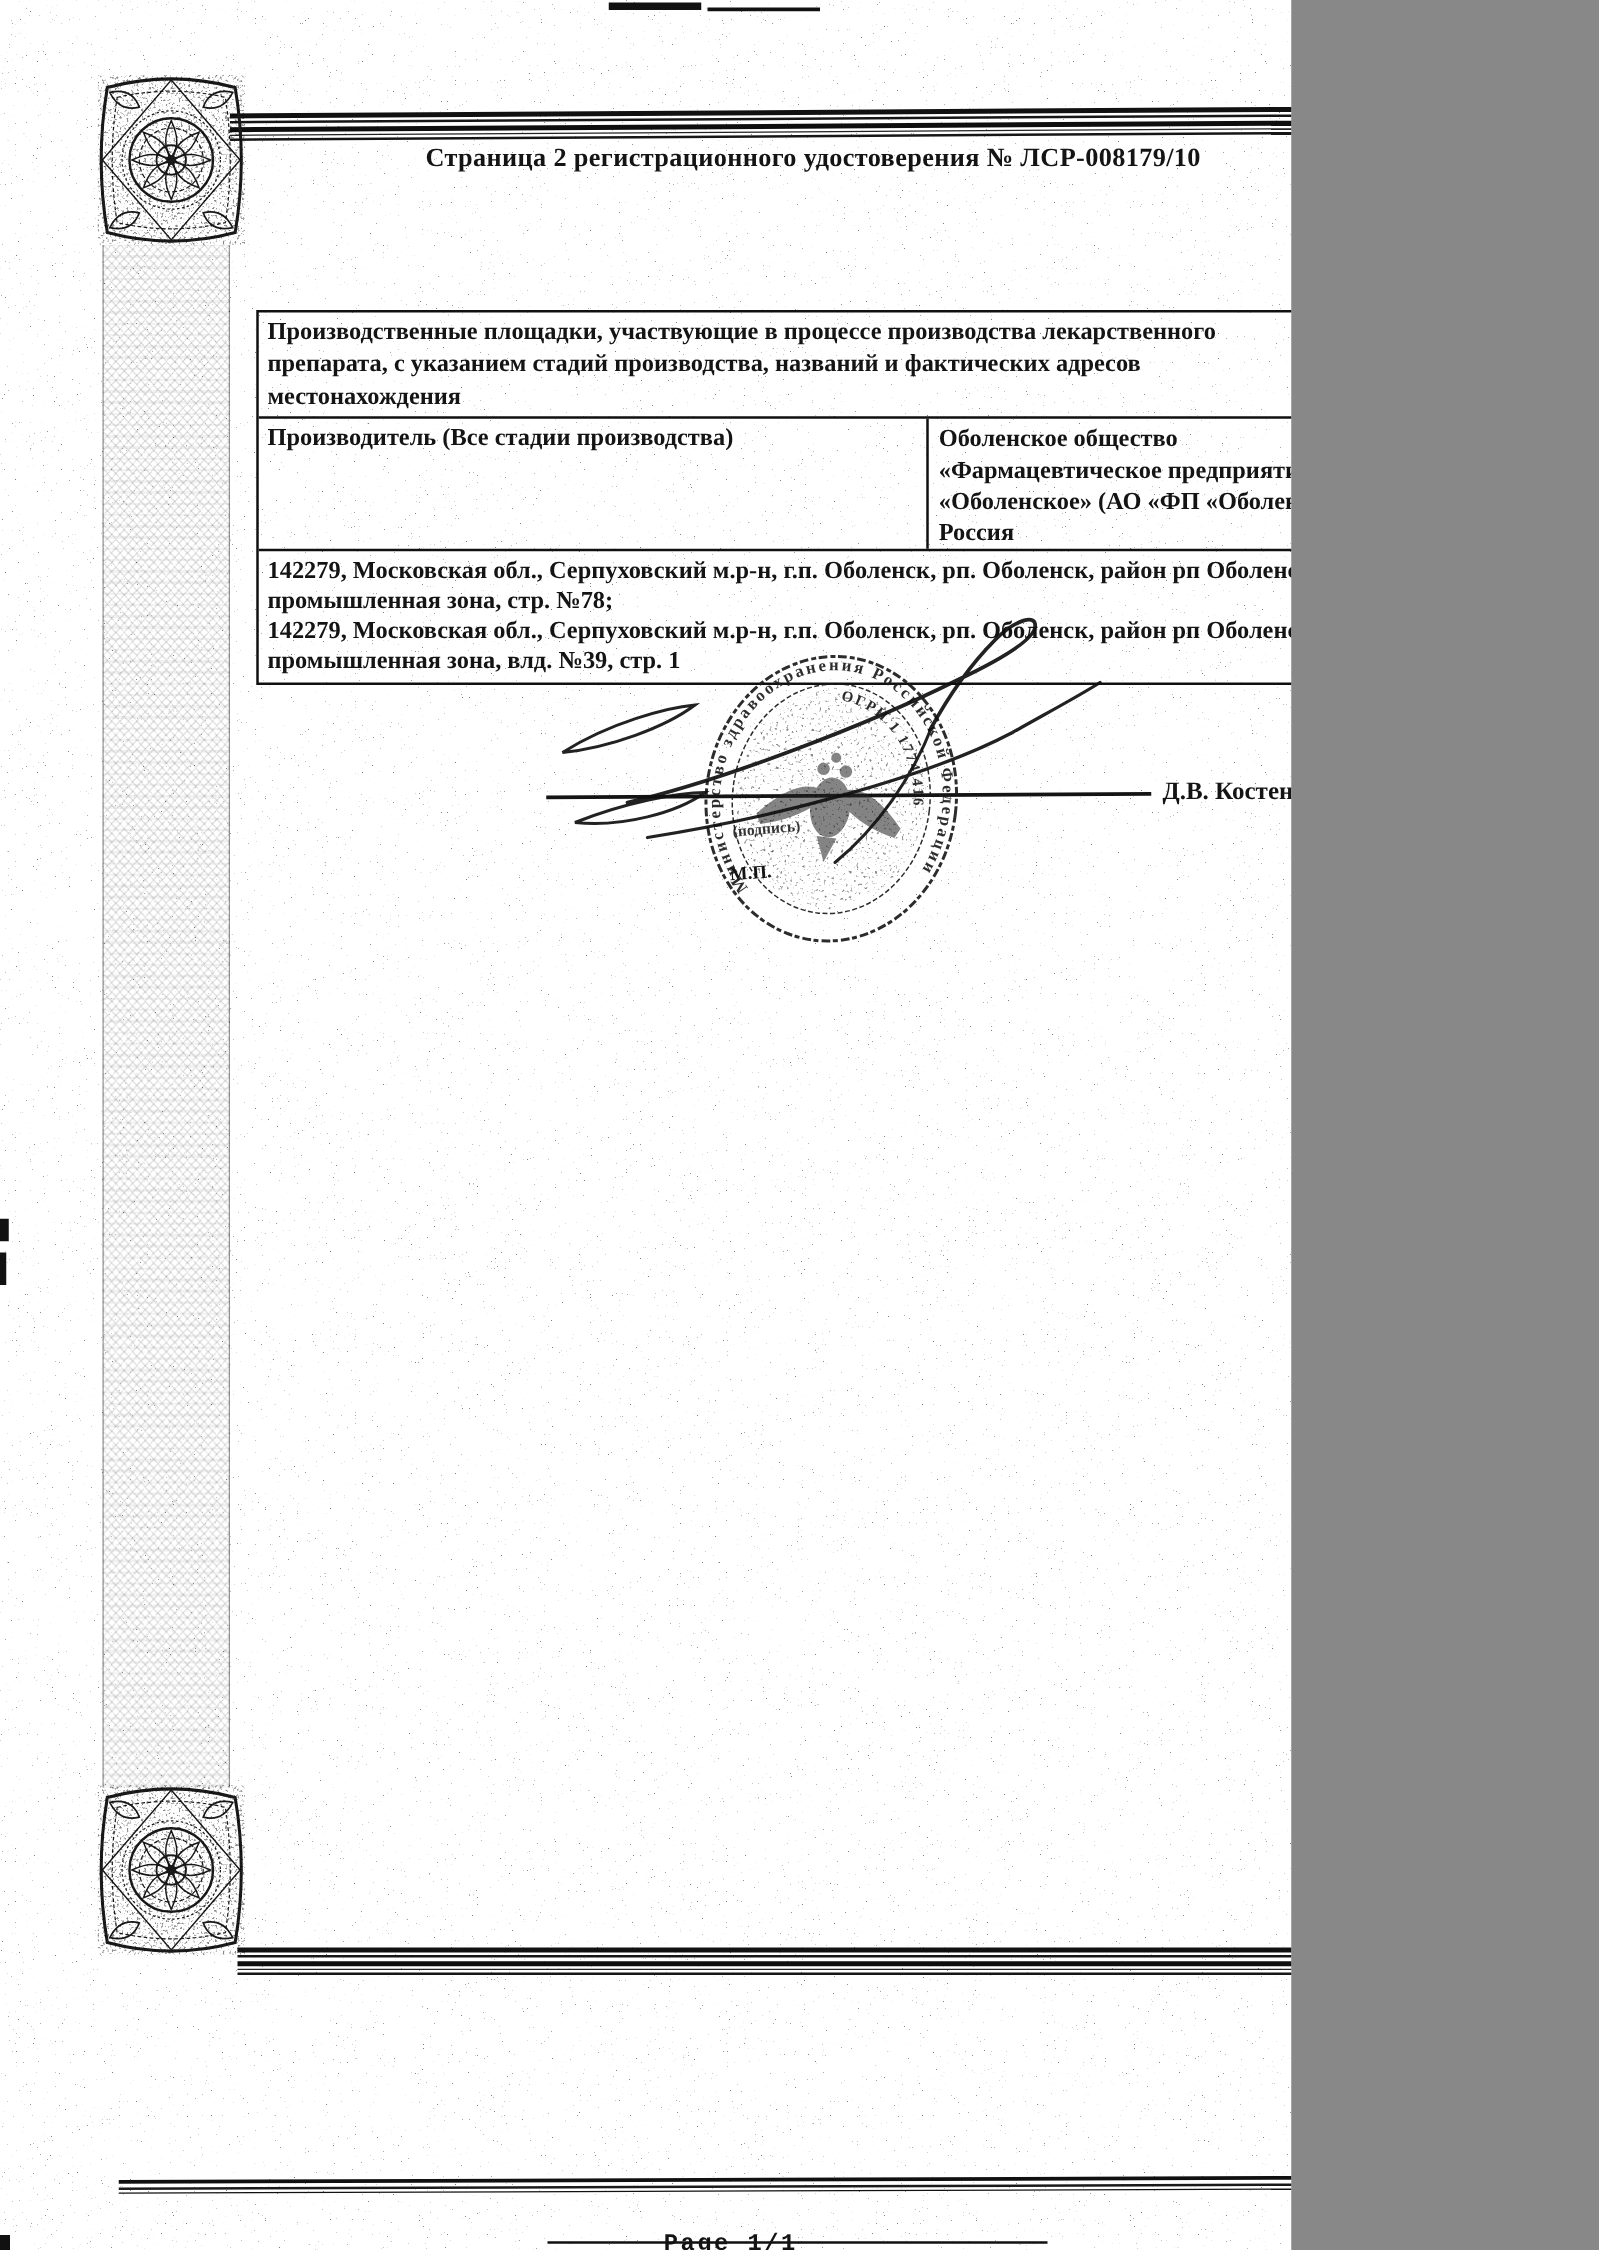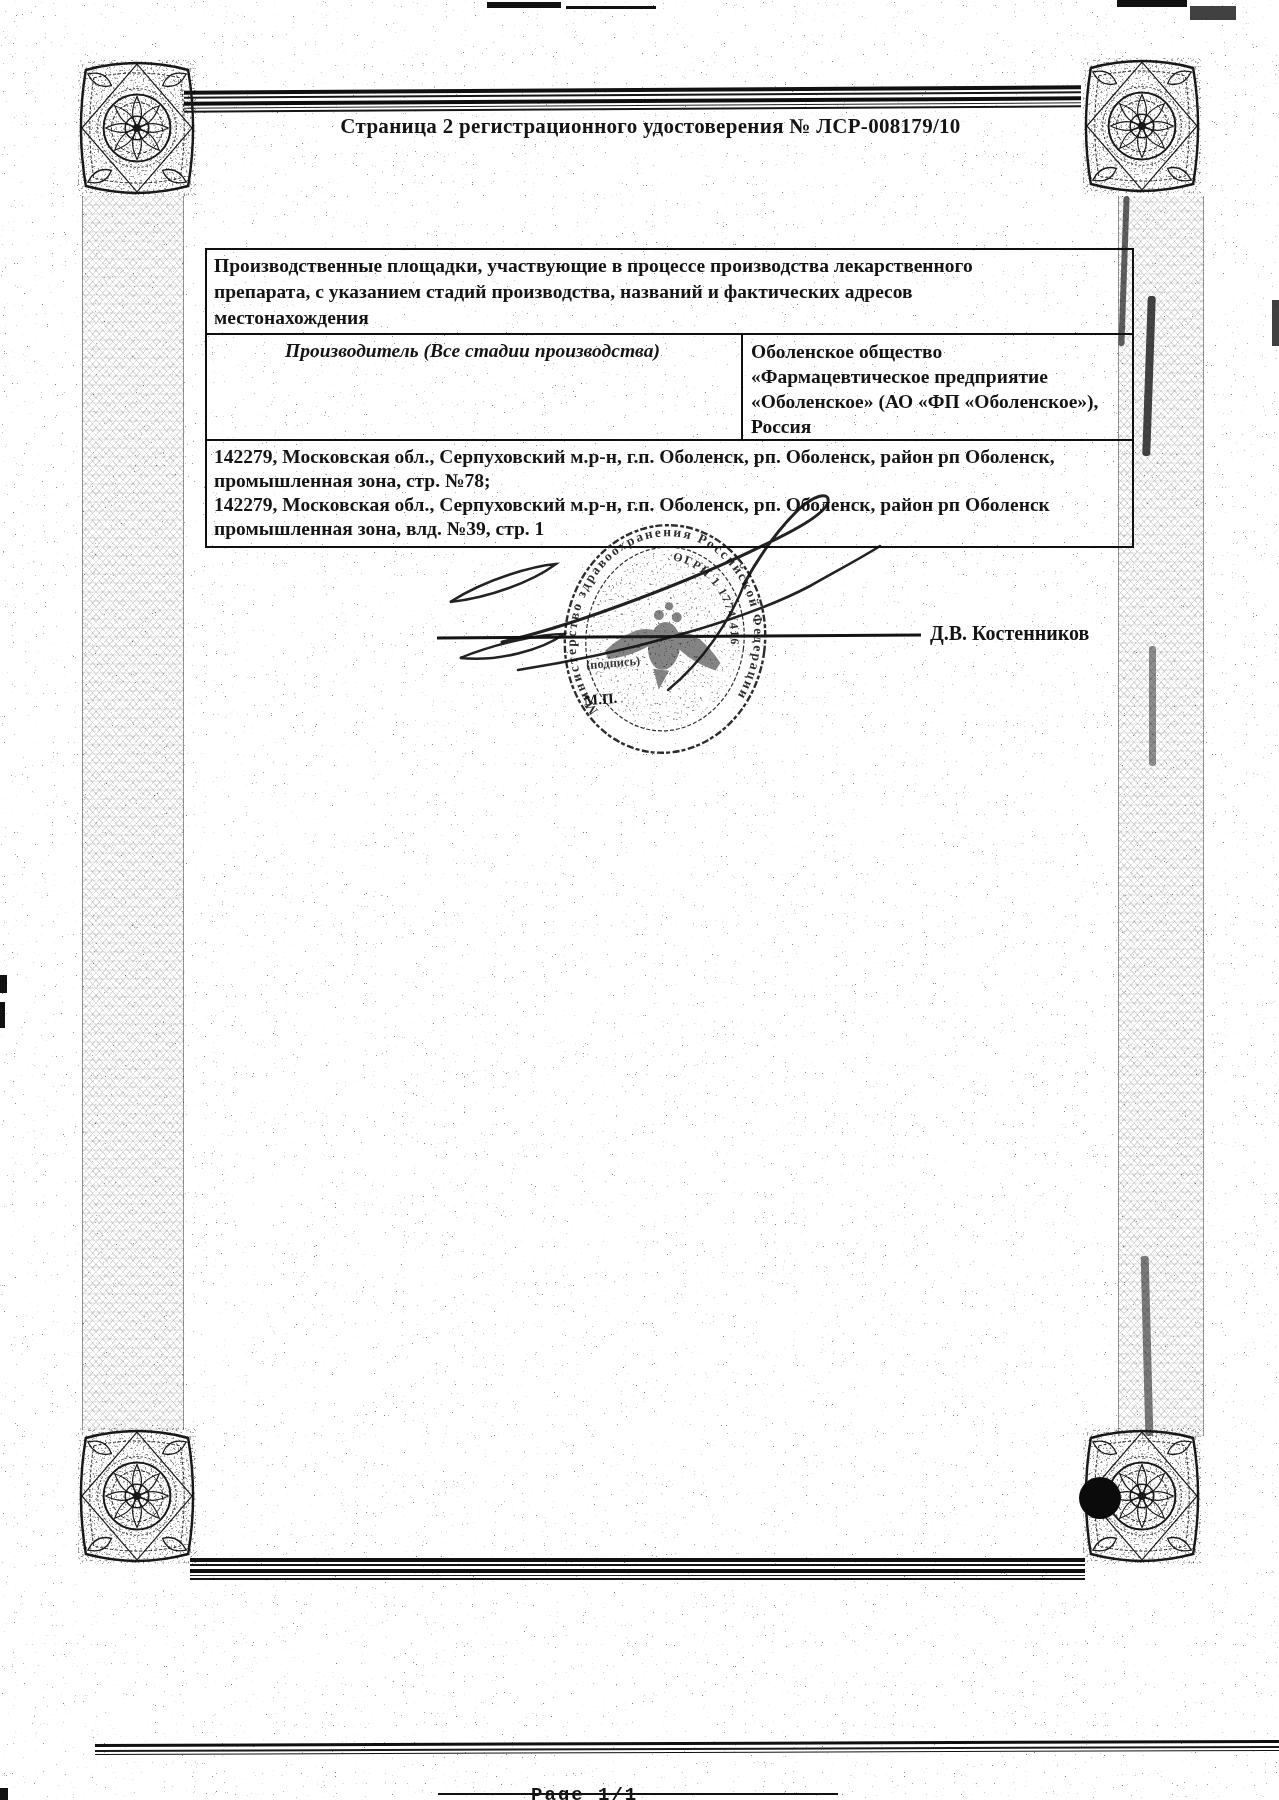--- a/index.html
+++ b/index.html
@@ -1,16 +1,16 @@
 <!DOCTYPE html>
 <html><head>
 <meta charset="utf-8">
 <style>
   html,body{margin:0;padding:0;background:#888;}
-  .page{position:relative;width:1279px;height:1800px;background:#ffffff;overflow:hidden;
+  .page{position:relative;width:1033px;height:1800px;background:#ffffff;overflow:hidden;
         font-family:"Liberation Serif", serif;color:#141414;}
   .abs{position:absolute;}
   
   .vband{position:absolute;
     background:
       repeating-linear-gradient(48deg, rgba(25,25,25,.13) 0 1px, transparent 1px 5px),
       repeating-linear-gradient(-48deg, rgba(25,25,25,.13) 0 1px, transparent 1px 5px),
       repeating-linear-gradient(0deg, rgba(25,25,25,.06) 0 2px, transparent 2px 9px);
     border-left:1px solid rgba(0,0,0,.4);border-right:1px solid rgba(0,0,0,.4);}
   .band-left{left:82px;top:196px;width:100px;height:1234px;}
@@ -33,21 +33,21 @@
   .ink-dot{position:absolute;left:1079px;top:1477px;width:42px;height:42px;border-radius:50%;background:#0b0b0b;}
   
   .title{position:absolute;left:186px;top:114px;width:929px;text-align:center;
          font-size:21px;font-weight:700;letter-spacing:.3px;white-space:nowrap;}
   .doc-table{position:absolute;left:186px;top:248px;width:929px;border:2.5px solid #101010;
              box-sizing:border-box;font-size:19.5px;font-weight:700;margin-left:19px;}
   .t-head{height:80px;padding:3px 10px 0 7px;line-height:26px;border-bottom:2.5px solid #101010;
           box-sizing:content-box;white-space:pre-line;}
   .t-mid{display:flex;height:104px;border-bottom:2.5px solid #101010;}
   .cell-l{width:536px;box-sizing:border-box;border-right:2.5px solid #101010;
-          padding:5px 10px 0 7px;font-style:italic;text-align:center;}
+          padding:5px 10px 0 7px;}
   .cell-r{flex:1;padding:4px 6px 0 8px;line-height:25px;white-space:pre-line;}
   .t-addr{height:101px;padding:4px 8px 0 7px;line-height:24px;white-space:pre-line;}
   .sig-position{position:absolute;left:186px;top:620px;font-size:20.5px;font-weight:700;
                 line-height:30px;white-space:pre-line;}
   .sig-name{position:absolute;left:930px;top:622px;font-size:20px;font-weight:700;white-space:nowrap;}
   .sig-line{position:absolute;left:437px;top:635px;width:484px;height:3px;background:#141414;
             transform:rotate(-.35deg);}
   .sign-caption{position:absolute;left:586px;top:656px;font-size:12.5px;font-weight:600;
                 transform:rotate(-5deg);opacity:.85;}
   .seal-caption{position:absolute;left:584px;top:691px;font-size:15px;font-weight:700;

